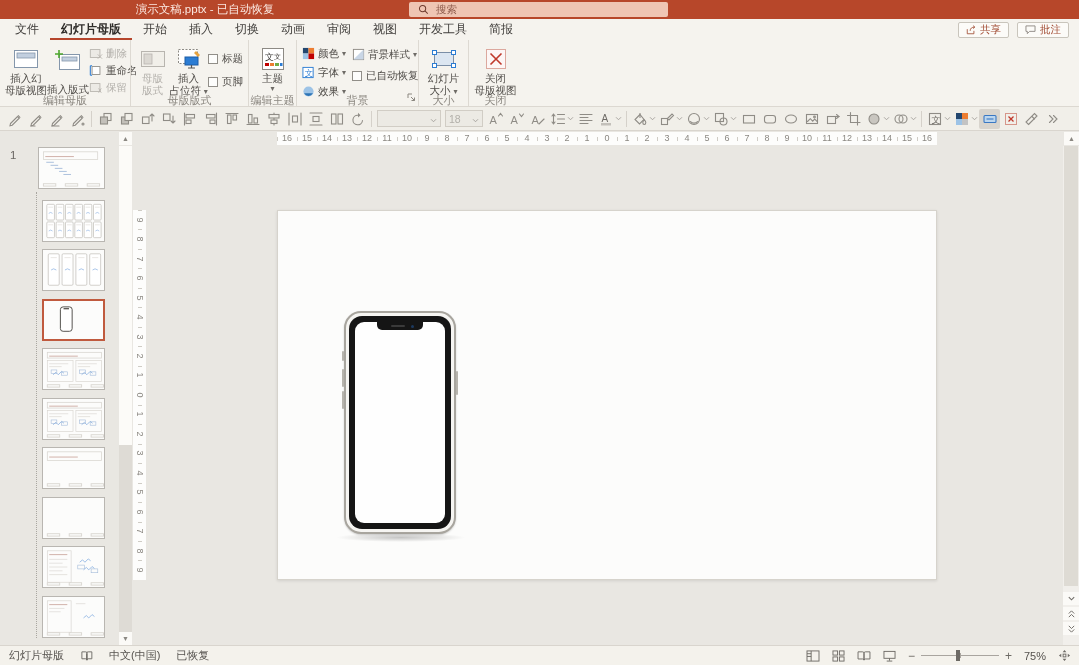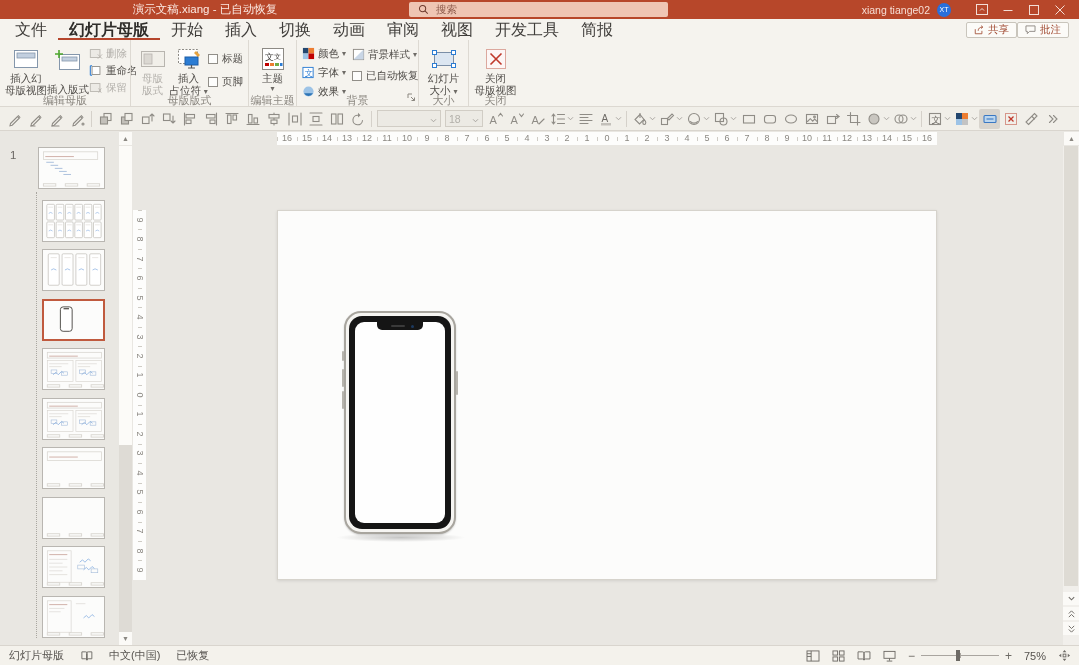--- a/index.html
+++ b/index.html
@@ -13,23 +13,23 @@
   .tb-search span { font-size:10.5px; color:#8d5a4b; }
   .tb-right { position:absolute; right:6px; top:0; height:19px; display:flex; align-items:center; }
   .tb-user { font-size:10.5px; color:#f6ddd4; margin-right:7px; }
   .tb-avatar { width:14px; height:14px; border-radius:50%; background:#2a6fdb; color:#fff; font-size:7px; line-height:14px; text-align:center; margin-right:18px; }
   .tb-btn { width:26px; height:19px; display:flex; align-items:center; justify-content:center; color:#f3ded6; }
   .tb-btn svg { display:block; }
 
   
   .tabrow { position:absolute; top:19px; left:0; width:1079px; height:21px; background:#f5f3ee; display:flex; align-items:stretch; }
   .tabs { display:flex; padding-left:4px; }
-  .tab { padding:0 11px; line-height:21px; font-size:16px; color:#403e3b; cursor:default; white-space:nowrap; }
+  .tab { padding:0 11px; line-height:21px; font-size:12px; color:#403e3b; cursor:default; white-space:nowrap; }
   .tab.active { font-weight:bold; border-bottom:2px solid #b5452c; color:#2f2d2a; }
-  .tabrow-right { margin-left:auto; display:flex; align-items:center; padding-right:10px; }
+  .tabrow-right { margin-left:auto; display:flex; align-items:center; gap:8px; padding-right:10px; }
   .pillbtn { display:flex; align-items:center; gap:4px; border:1px solid #c9c5bc; background:#fcfbf8; border-radius:2px; height:16px; padding:0 7px; font-size:10.5px; color:#a04a31; }
 
   
   .ribbon { position:absolute; top:40px; left:0; width:1079px; height:67px; background:#f5f3ee; border-bottom:1px solid #dcd8d1; display:flex; }
   .rgroup { position:relative; height:66px; display:flex; align-items:flex-start; padding:3px 5px 12px 5px; }
   .rgroup + .rgroup { border-left:1px solid #ddd9d2; }
   .rgroup-label { position:absolute; bottom:0; left:0; right:0; text-align:center; font-size:11px; color:#8b8780; line-height:12px; }
   .bigbtn { display:flex; flex-direction:column; align-items:center; width:48px; padding-top:2px; }
   .bigbtn .bicon { height:28px; display:flex; align-items:center; justify-content:center; }
   .bigbtn .blbl { font-size:10.5px; line-height:11.5px; color:#504d49; text-align:center; white-space:nowrap; }
@@ -97,52 +97,27 @@
   .zoomwrap { display:flex; align-items:center; gap:6px; }
   .zoomtrack { position:relative; width:78px; height:1px; background:#a9a59f; }
   .zoomtrack .tick { position:absolute; left:50%; top:-2px; width:1px; height:5px; background:#a9a59f; }
   .zoomknob { position:absolute; left:45%; top:-5px; width:4px; height:11px; background:#6d6a65; }
   .zoomsign { font-size:12px; color:#6d6a65; line-height:10px; }
 </style>
 </head>
 <body>
 
 <div class="titlebar">
-  <div class="tb-title">演示文稿.xiang  -  已自动恢复</div>
+  <div class="tb-title">演示文稿.pptx  -  已自动恢复</div>
   <div class="tb-search">
     <svg width="11" height="11" viewBox="0 0 12 12">
         <circle cx="5" cy="5" r="3.4" fill="none" stroke="#6d3a2d" stroke-width="1.1"></circle>
         <path d="M7.6 7.6L10.6 10.6" stroke="#6d3a2d" stroke-width="1.1"></path>
       </svg>
     <span>搜索</span>
-  </div>
-  <div class="tb-right">
-    <span class="tb-user">xiang tiange02</span>
-    <span class="tb-avatar">XT</span>
-    <span class="tb-btn">
-        <svg width="12" height="11" viewBox="0 0 12 11">
-          <rect x="0.5" y="0.5" width="11" height="10" fill="none" stroke="#f3ded6"></rect>
-          <path d="M4 6.5l2-2 2 2" fill="none" stroke="#f3ded6"></path>
-        </svg>
-      </span>
-    <span class="tb-btn">
-        <svg width="10" height="10" viewBox="0 0 10 10">
-          <path d="M0.5 5.5h9" stroke="#f3ded6"></path>
-        </svg>
-      </span>
-    <span class="tb-btn">
-        <svg width="10" height="10" viewBox="0 0 10 10">
-          <rect x="0.5" y="0.5" width="9" height="9" fill="none" stroke="#f3ded6"></rect>
-        </svg>
-      </span>
-    <span class="tb-btn">
-        <svg width="10" height="10" viewBox="0 0 10 10">
-          <path d="M0.5 0.5l9 9M9.5 0.5l-9 9" stroke="#f3ded6"></path>
-        </svg>
-      </span>
   </div>
 </div>
 
 <div class="tabrow">
   <div class="tabs" id="tabs">
       <div class="tab">文件</div>
       <div class="tab active">幻灯片母版</div>
       <div class="tab">开始</div>
       <div class="tab">插入</div>
       <div class="tab">切换</div>

